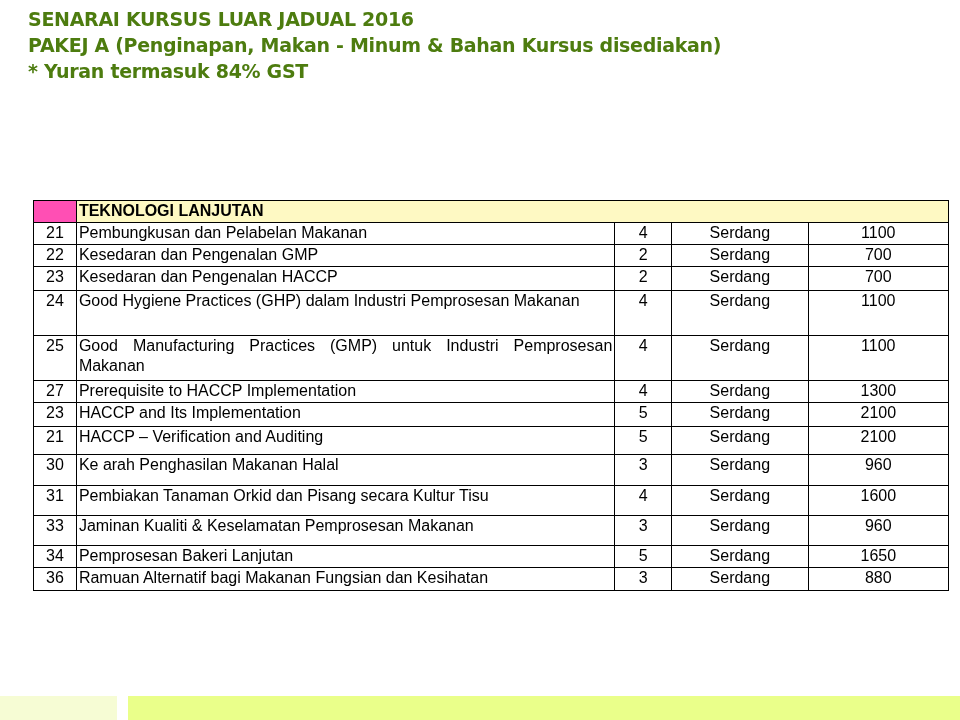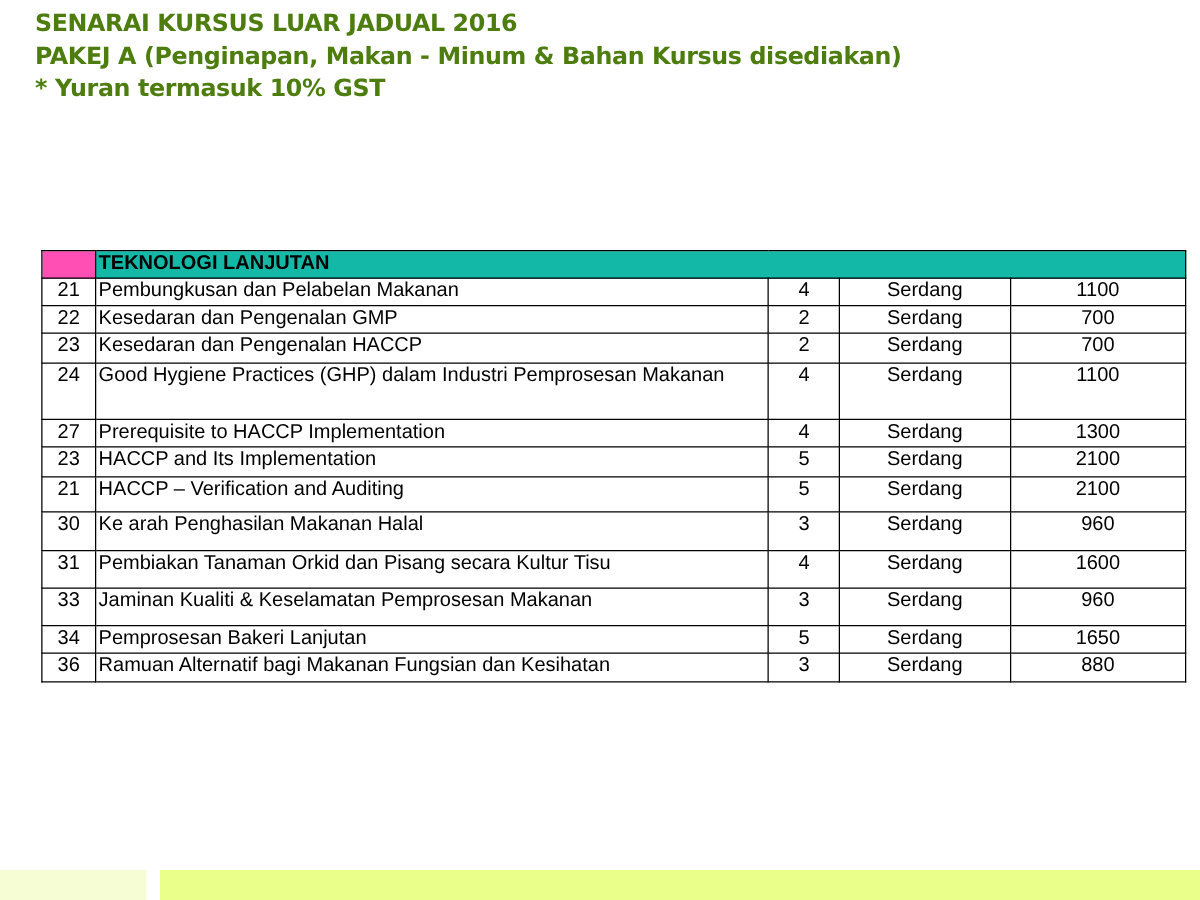--- a/index.html
+++ b/index.html
@@ -43,28 +43,28 @@
     position:absolute; left:128px; top:696px; width:832px; height:24px;
     background:#eaff8a;
   }
 </style>
 </head>
 <body>
 
 <div class="title-block">
   <div>SENARAI KURSUS LUAR JADUAL 2016</div>
   <div>PAKEJ A (Penginapan,  Makan - Minum &amp; Bahan Kursus disediakan)</div>
-  <div>* Yuran termasuk 10% GST</div>
+  <div>* Yuran termasuk 84% GST</div>
 </div>
 
 <table class="courses">
   <tbody id="tbody">
     <tr class="hdr">
       <td class="c-no" style="background: rgb(255, 79, 180);"></td>
-      <td colspan="4" style="background: #14b8a6;">TEKNOLOGI LANJUTAN</td>
+      <td colspan="4" style="background: #fef9c3;">TEKNOLOGI LANJUTAN</td>
     </tr>
   <tr style="height: 22px;">
     <td class="c-no">21</td>
     <td class="c-name">Pembungkusan dan Pelabelan Makanan</td>
     <td class="c-days">4</td>
     <td class="c-loc">Serdang</td>
     <td class="c-fee">1100</td>
   </tr>
       <tr style="height: 22px;">
     <td class="c-no">22</td>
@@ -76,20 +76,27 @@
       <tr style="height: 24px;">
     <td class="c-no">23</td>
     <td class="c-name">Kesedaran dan Pengenalan HACCP</td>
     <td class="c-days">2</td>
     <td class="c-loc">Serdang</td>
     <td class="c-fee">700</td>
   </tr>
       <tr style="height: 45px;">
     <td class="c-no">24</td>
     <td class="c-name">Good Hygiene Practices (GHP) dalam Industri Pemprosesan Makanan</td>
+    <td class="c-days">4</td>
+    <td class="c-loc">Serdang</td>
+    <td class="c-fee">1100</td>
+  </tr>
+      <tr style="height: 45px;">
+    <td class="c-no">25</td>
+    <td class="c-name">Good Manufacturing Practices (GMP) untuk Industri Pemprosesan Makanan</td>
     <td class="c-days">4</td>
     <td class="c-loc">Serdang</td>
     <td class="c-fee">1100</td>
   </tr>
       <tr style="height: 22px;">
     <td class="c-no">27</td>
     <td class="c-name">Prerequisite to HACCP Implementation</td>
     <td class="c-days">4</td>
     <td class="c-loc">Serdang</td>
     <td class="c-fee">1300</td>

